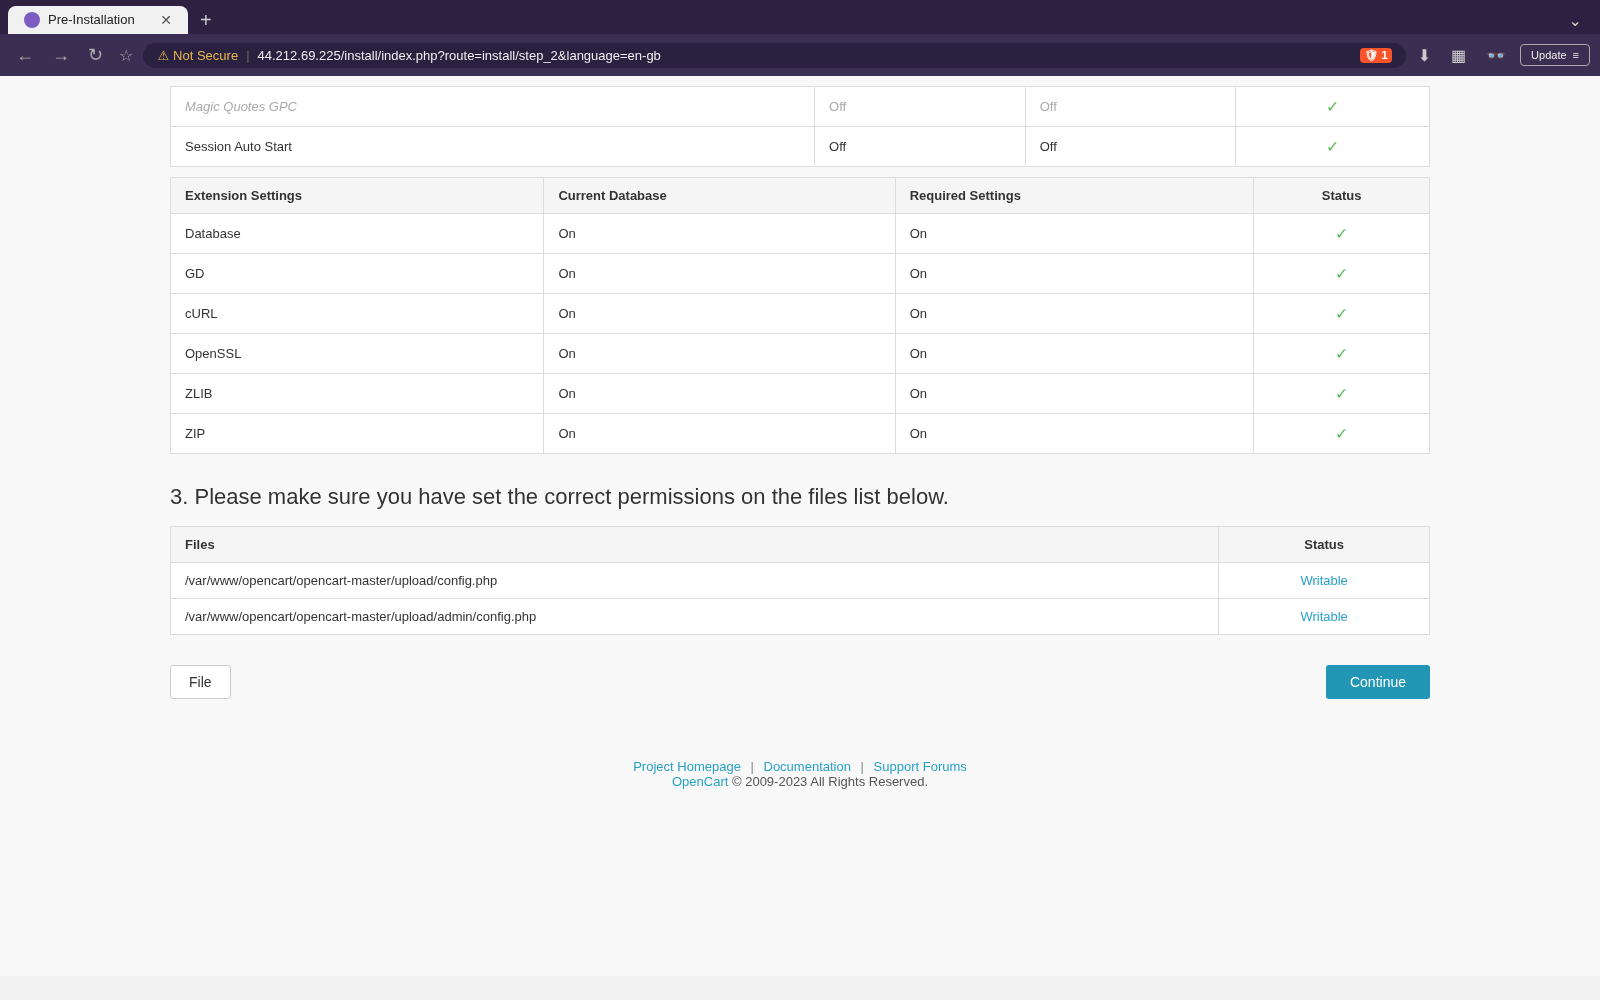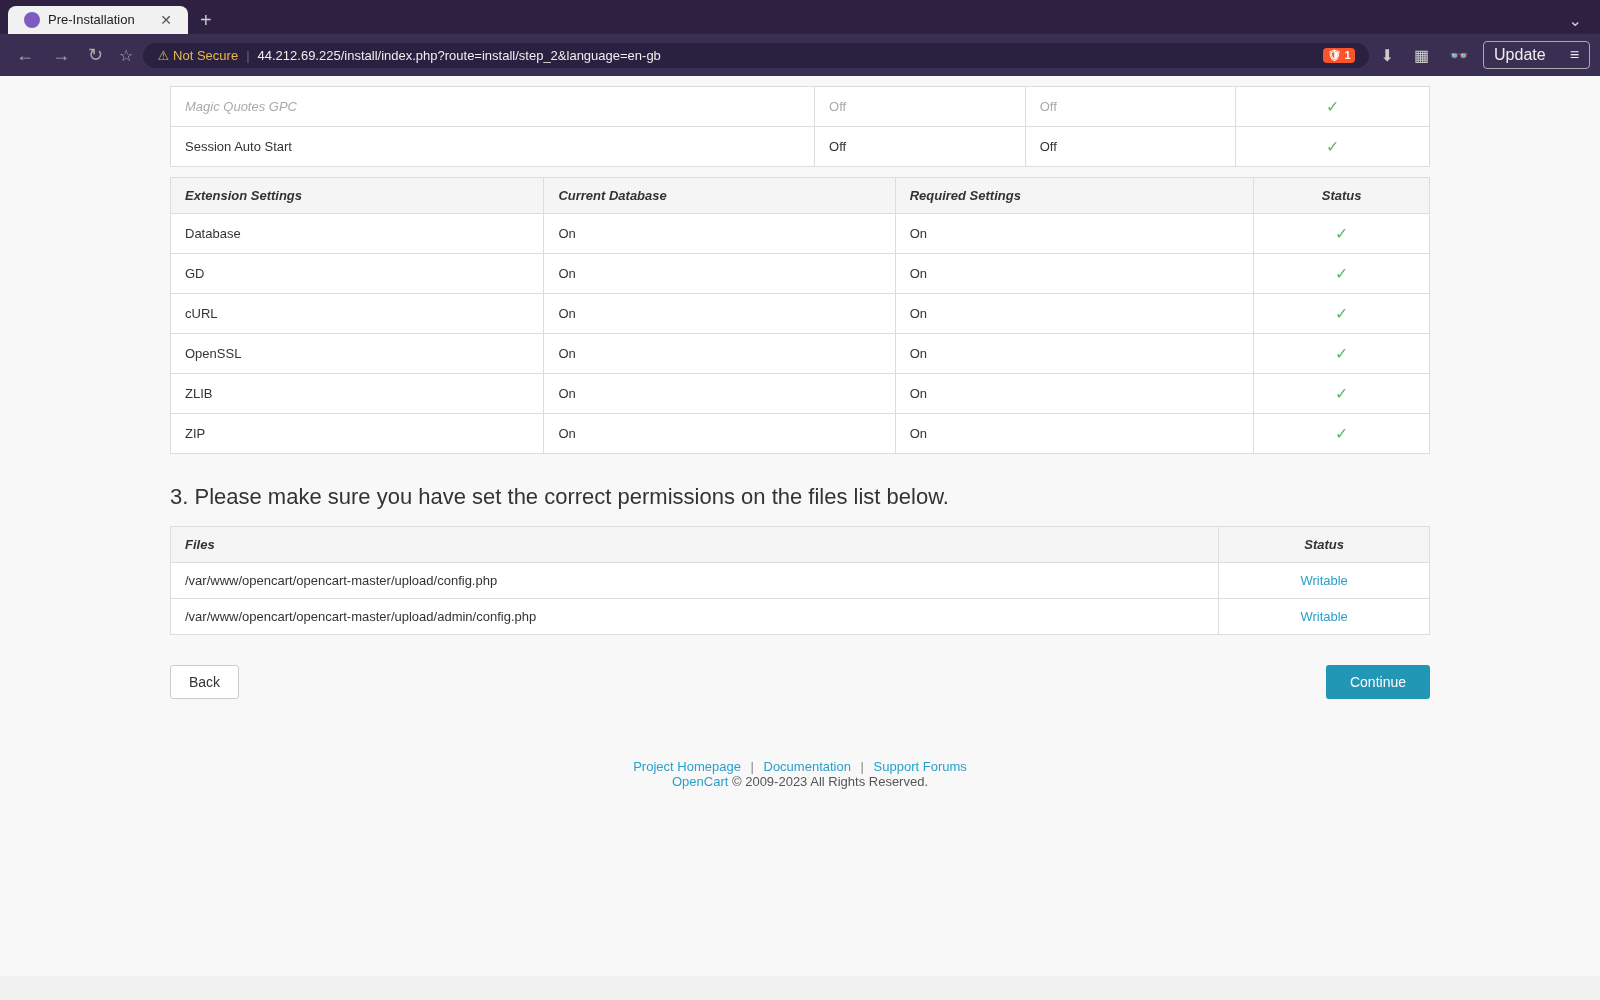--- a/index.html
+++ b/index.html
@@ -121,25 +121,25 @@
       font-size: 16px;
       cursor: pointer;
       padding: 4px 6px;
     }
     .update-btn {
       background: none;
       border: 1px solid #aaa;
       color: #eee;
       border-radius: 4px;
       padding: 4px 10px;
-      font-size: 16px;
-      cursor: pointer;
-      display: flex;
-      align-items: center;
-      gap: 24px;
+      font-size: 11px;
+      cursor: pointer;
+      display: flex;
+      align-items: center;
+      gap: 6px;
     }
 
     
     .page-content {
       background: #f8f8f8;
       min-height: 900px;
       padding: 0;
     }
     .content-area {
       max-width: 1300px;
@@ -162,21 +162,20 @@
       margin-bottom: 10px;
     }
     th {
       background: #f5f5f5;
       font-weight: bold;
       font-size: 13px;
       color: #333;
       padding: 10px 14px;
       border: 1px solid #ddd;
       text-align: left;
-      font-style: italic;
     }
     td {
       padding: 10px 14px;
       border: 1px solid #ddd;
       font-size: 13px;
       color: #333;
     }
     .check-icon {
       color: #5cb85c;
       font-size: 16px;
@@ -355,21 +354,21 @@
     <td class="status-col"><span class="writable-text">Writable</span></td>
   </tr>
           <tr>
     <td>/var/www/opencart/opencart-master/upload/admin/config.php</td>
     <td class="status-col"><span class="writable-text">Writable</span></td>
   </tr>
         </tbody>
     </table>
 
     <div class="button-row">
-      <button class="btn-back">Back</button>
+      <button class="btn-back">File</button>
       <button class="btn-continue">Continue</button>
     </div>
 
   </div>
 
   <div class="page-footer">
     <div>
       <a href="#">Project Homepage</a>
       <span class="footer-divider">|</span>
       <a href="#">Documentation</a>

